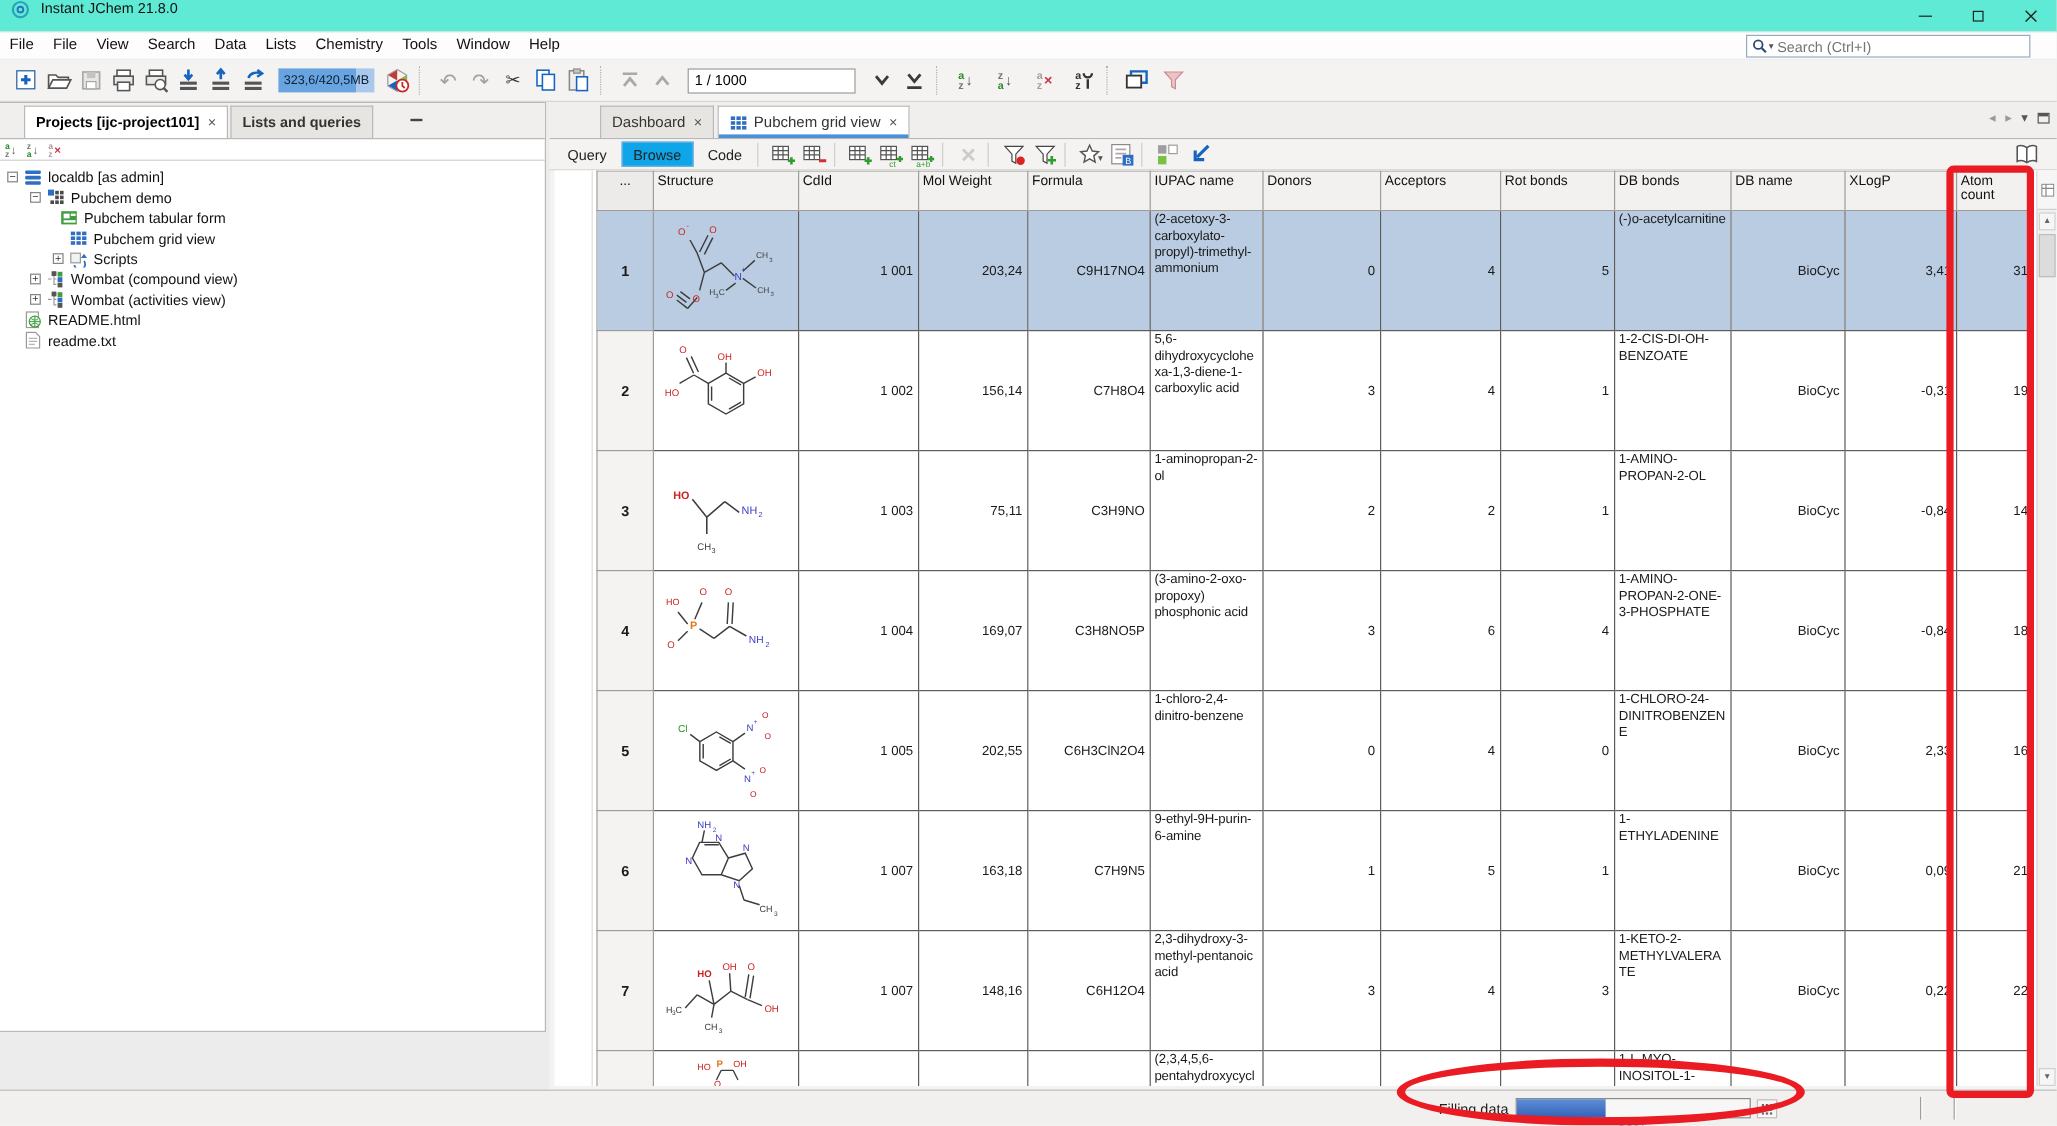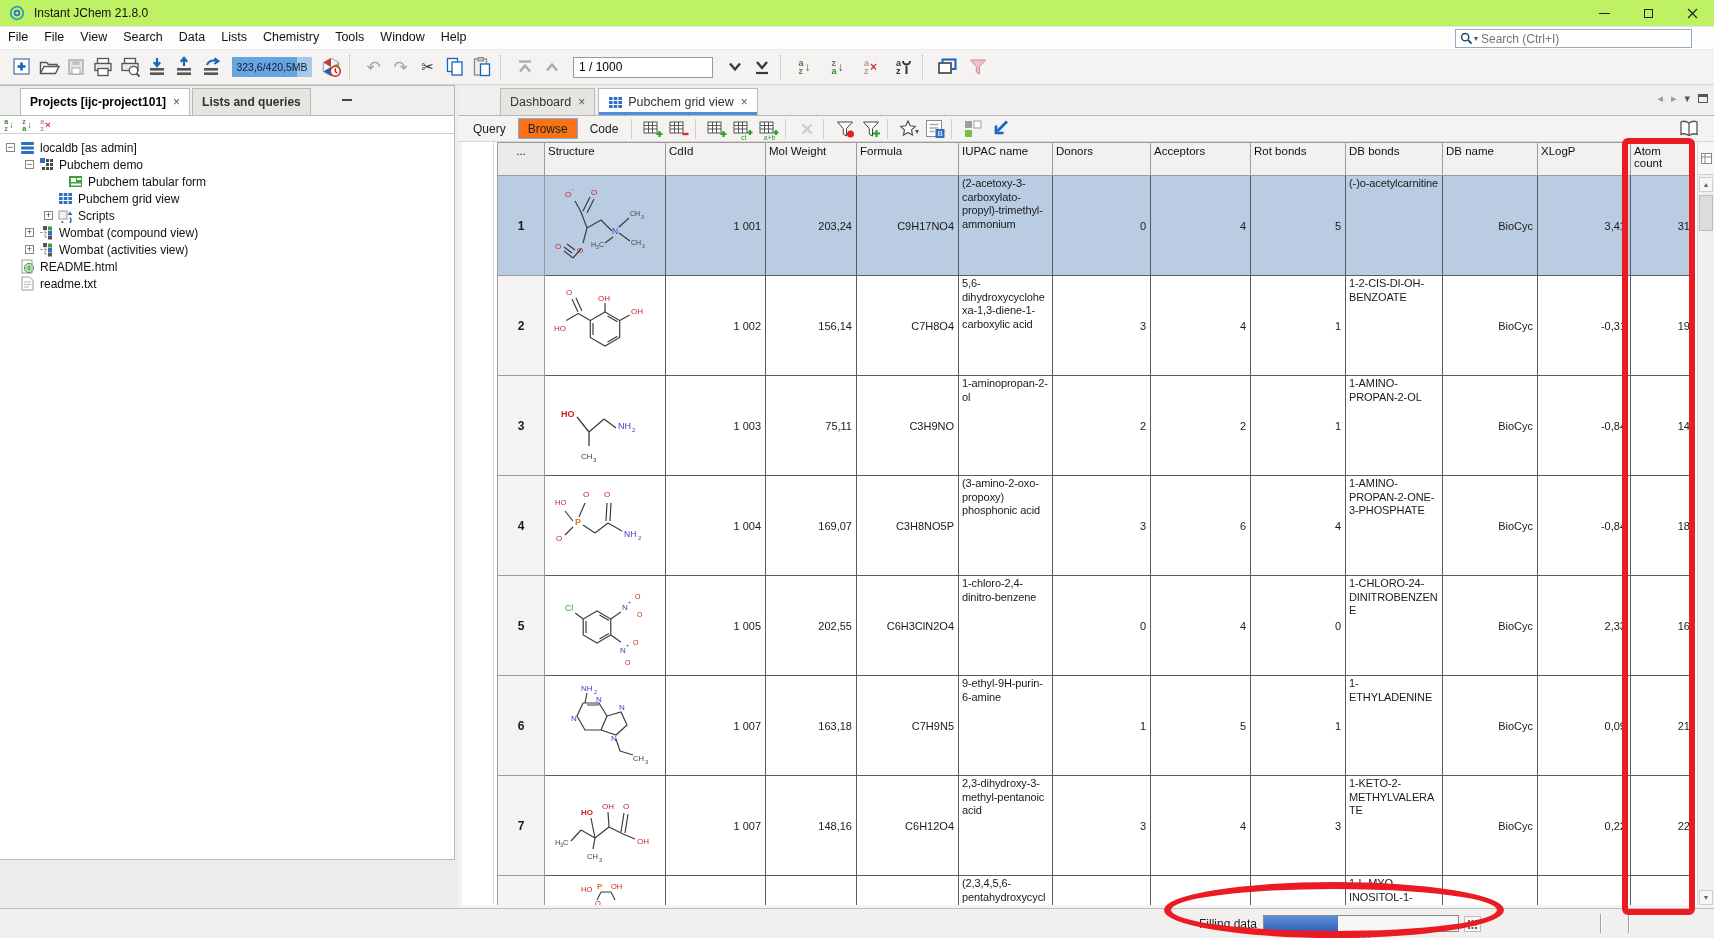--- a/index.html
+++ b/index.html
@@ -1,19 +1,19 @@
 <!DOCTYPE html>
 <html><head>
 <meta charset="utf-8">
 <style>
 *{margin:0;padding:0;box-sizing:border-box}
 html,body{width:1714px;height:938px;overflow:hidden}
 body{position:relative;font-family:"Liberation Sans",sans-serif;font-size:12px;color:#1a1a1a;background:#ececec}
 
-.titlebar{position:absolute;left:0;top:0;width:1714px;height:27px;background:#bef264;display:flex;align-items:center;border-bottom:1px solid #e4e4e4}
+.titlebar{position:absolute;left:0;top:0;width:1714px;height:27px;background:#5eead4;display:flex;align-items:flex-start;border-bottom:1px solid #e4e4e4}
 .titlebar .app-ic{margin:0 9px 0 9px;display:flex}
 .titlebar .ttl{font-size:12px;color:#111}
 .wctrl{position:absolute;right:0;top:0;height:27px;display:flex}
 .wbtn{width:44px;height:27px;display:flex;align-items:center;justify-content:center;cursor:default}
 .minbar{width:11px;height:1px;background:#222}
 .maxbox{width:9px;height:9px;border:1px solid #222}
 
 .menubar{position:absolute;left:0;top:27px;width:1714px;height:23px;background:#fdfdfd;display:flex;align-items:flex-start;border-bottom:1px solid #ececec}
 .menu-item{padding:3px 8px;font-size:12.5px;color:#111}
 .searchbox{position:absolute;right:22px;top:2px;width:237px;height:19px;background:#fff;border:1px solid #96aac2;display:flex;align-items:center;padding:0 4px}
@@ -51,21 +51,21 @@
 .rtab{height:27px;display:flex;align-items:center;padding:0 9px;font-size:12.5px;border:1px solid #b9b9b9;border-bottom:none;background:#e7e5e2;color:#333;margin-right:3px;position:relative}
 .rtab.active{background:#fff}
 .rtab.active::after{content:"";position:absolute;left:0;right:0;bottom:0;height:3px;background:#4a90d9}
 .rtab .ticon15{margin-right:5px}
 .tabctrls{position:absolute;right:6px;top:7px;display:flex;gap:8px;align-items:center;color:#9a9a9a;font-size:11px}
 .tabctrls .dark{color:#555}
 .maxview{width:10px;height:9px;border:1px solid #555;position:relative}
 .maxview::before{content:"";position:absolute;left:0;right:0;top:0;height:2px;background:#555}
 .gridbar{height:26px;background:#f4f3f1;border-bottom:1px solid #d7d5d2;display:flex;align-items:center;padding-left:5px;position:relative}
 .modebtn{height:21px;display:flex;align-items:center;padding:0 9px;font-size:12px;color:#222;border:1px solid transparent}
-.modebtn.active{background:#f97316;border-color:#7ab0e0}
+.modebtn.active{background:#0ea5e9;border-color:#7ab0e0}
 .gicon{width:26px;height:24px;display:flex;align-items:center;justify-content:center}
 .gsep{width:6px;height:20px;border-left:1px solid #d0cecb;margin:0 3px}
 .libicon{position:absolute;right:12px;top:1px}
 
 .table-zone{position:absolute;left:4px;top:57px;width:1252px;bottom:3px;background:#fff;overflow:hidden}
 .table-zone .gutterline{position:absolute;left:31px;top:0;bottom:0;width:1px;background:#dcdcdc}
 #grid-table{border-collapse:collapse;table-layout:fixed;width:1197px;margin-left:35px;background:#fff}
 #grid-table th{background:#f2f1ef;border:1px solid #9c9c9c;font-weight:normal;text-align:left;vertical-align:top;padding:2px 3px;font-size:11.5px;height:33px;color:#111}
 #grid-table th.corner{text-align:center;background:#ecebe9}
 #grid-table td{border:1px solid #5c5c5c;font-size:11px;height:100px;overflow:hidden;background:#fff}
@@ -382,21 +382,21 @@
               <rect x="11" y="6" width="3" height="3"></rect>
               <rect x="3" y="10" width="3" height="3"></rect>
               <rect x="7" y="10" width="3" height="3"></rect>
               <rect x="11" y="10" width="3" height="3"></rect>
             </g>
             <rect x="1" y="1" width="5" height="5" fill="#2f6fc1"></rect>
           </svg>
         </span>
         <span class="tree-label">Pubchem demo</span>
       </div>
-      <div class="tree-row" style="padding-left: 54px;">
+      <div class="tree-row" style="padding-left: 36px;">
         <span class="expander noexp"></span>
         <span class="ticon15">
           <svg width="15" height="15" viewBox="0 0 15 15">
             <rect x="1" y="2" width="13" height="11" fill="#3f9e3f"></rect>
             <rect x="3" y="4" width="5" height="4" fill="#fff"></rect>
             <rect x="9" y="4" width="4" height="2" fill="#fff"></rect>
             <rect x="3" y="9.5" width="10" height="2" fill="#fff"></rect>
           </svg>
         </span>
         <span class="tree-label">Pubch­em tabular form</span>

